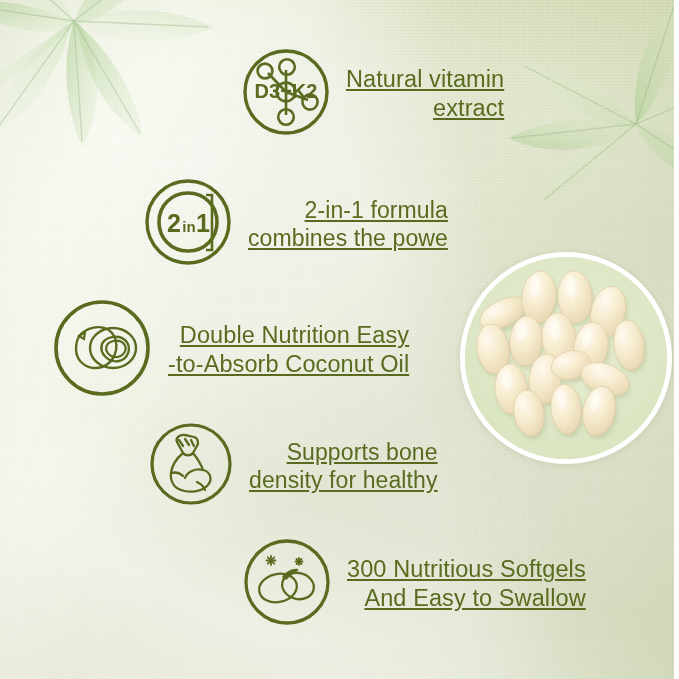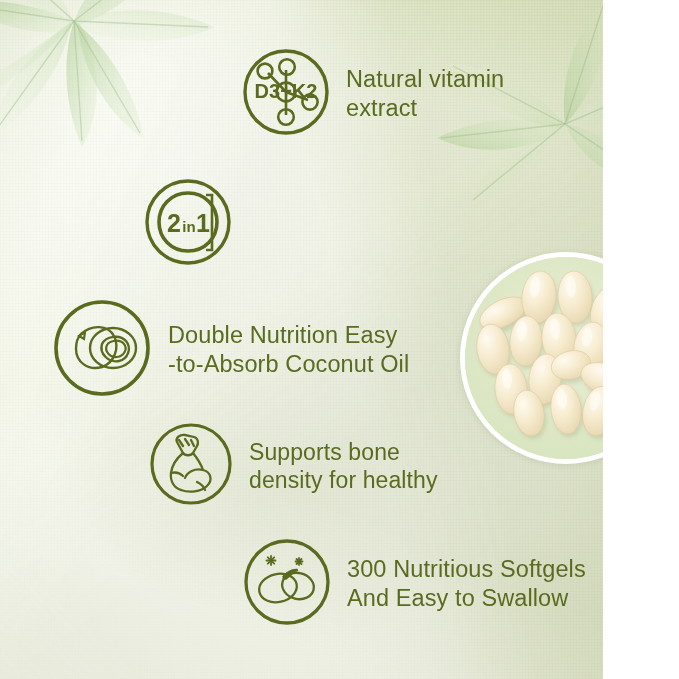--- a/index.html
+++ b/index.html
@@ -8,25 +8,26 @@
     padding: 0;
     background: #ffffff;
   }
   body {
     font-family: "Liberation Sans", sans-serif;
   }
 
   
   #infographic {
     position: relative;
-    width: 603px;
+    width: 674px;
     height: 679px;
     overflow: hidden;
     background-color: #fca5a5;
     user-select: none;
+    text-align: right;
   }
 
   
   .bg-base {
     position: absolute;
     inset: 0;
     background:
       radial-gradient(ellipse 70% 60% at 30% 25%, rgba(255,255,255,0.55), rgba(255,255,255,0) 70%),
       radial-gradient(ellipse 60% 55% at 80% 70%, rgba(255,255,255,0.42), rgba(255,255,255,0) 72%),
       linear-gradient(160deg, #eaf0d5 0%, #e6ecce 35%, #e9eed4 60%, #e3e9c8 100%);
@@ -73,20 +74,21 @@
   .feature-icon {
     flex: 0 0 auto;
     display: block;
   }
   .feature-text {
     color: #5a6b20;
     font-size: 23px;
     line-height: 1.22;
     letter-spacing: 0.1px;
     white-space: pre-line;
+    text-decoration: underline;
   }
 
   .row-1 { left: 240px; top: 46px;  }
   .row-2 { left: 142px; top: 176px; }
   .row-3 { left: 50px;  top: 296px; }
   .row-4 { left: 147px; top: 420px; }
   .row-5 { left: 241px; top: 536px; }
 
   .row-1 .feature-text { font-size: 23.5px; }
   .row-3 .feature-text { font-size: 23.5px; }
@@ -211,20 +213,22 @@
     <div class="feature-icon">
       <svg width="92" height="92" viewBox="0 0 92 92" xmlns="http://www.w3.org/2000/svg">
         <circle cx="46" cy="46" r="41" fill="none" stroke="#5a6b20" stroke-width="3.4"></circle>
         <path d="M46,17 C63,17 75,30 75,46 C75,62 63,75 46,75 C29,75 17,62 17,46 C17,30 29,17 46,17 Z" fill="none" stroke="#5a6b20" stroke-width="3.6" stroke-linecap="round"></path>
         <path d="M64,19 L70,19 L70,74 L64,74" fill="none" stroke="#5a6b20" stroke-width="2.6"></path>
         <text x="32" y="56" text-anchor="middle" font-family="'Liberation Sans', sans-serif" font-size="25" font-weight="bold" fill="#5a6b20">2</text>
         <text x="47" y="56" text-anchor="middle" font-family="'Liberation Sans', sans-serif" font-size="15" font-weight="bold" fill="#5a6b20">in</text>
         <text x="61" y="56" text-anchor="middle" font-family="'Liberation Sans', sans-serif" font-size="25" font-weight="bold" fill="#5a6b20">1</text>
       </svg>
     </div>
+    <div class="feature-text">2-in-1 formula
+combines the powe</div>
   </div>
 
   <div class="feature-row row-4">
     <div class="feature-icon">
       <svg width="88" height="88" viewBox="0 0 88 88" xmlns="http://www.w3.org/2000/svg">
         <circle cx="44" cy="44" r="39" fill="none" stroke="#5a6b20" stroke-width="3.2"></circle>
         <g fill="none" stroke="#5a6b20" stroke-width="2.3" stroke-linejoin="round" stroke-linecap="round">
           <path d="M30,22 C28,18 33,14 38,15 L47,17 C51,18 52,23 50,26 L46,33 C44,36 38,36 36,33 Z"></path>
           <path d="M36,33 C30,38 25,45 24,53 C23,61 27,68 34,70"></path>
           <path d="M46,33 C50,38 54,44 56,50"></path>

